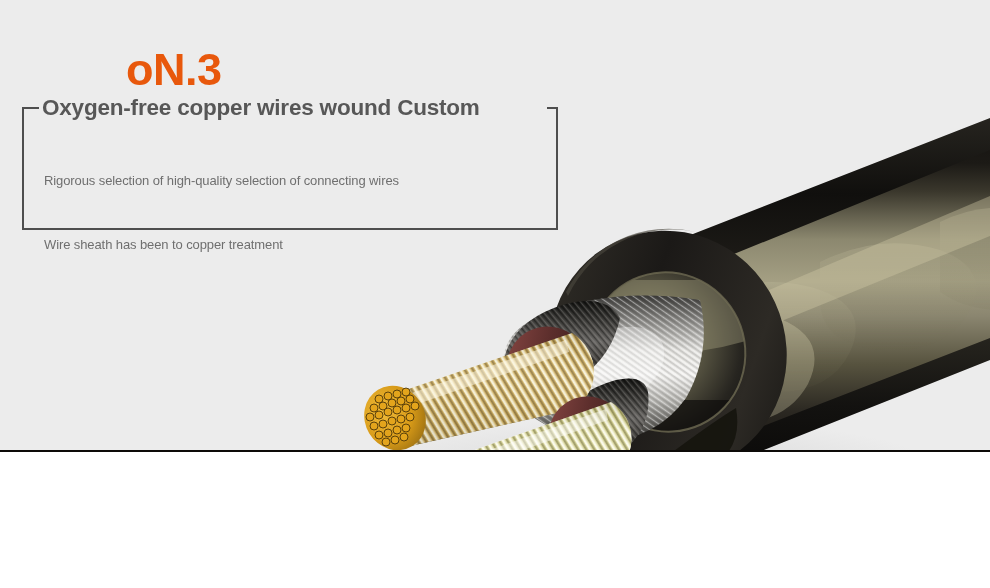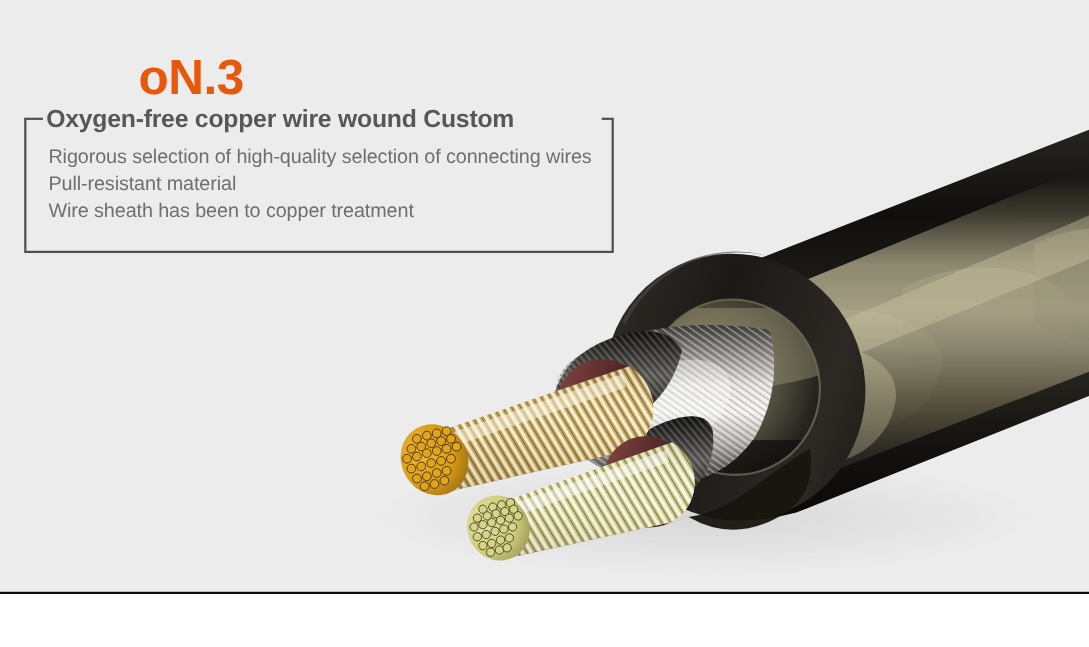--- a/index.html
+++ b/index.html
@@ -3,21 +3,21 @@
 <meta charset="utf-8">
 <style>
   html, body {
     margin: 0;
     padding: 0;
     background: #ffffff;
   }
   #page {
     position: relative;
     width: 990px;
-    height: 540px;
+    height: 452px;
     background: #ececec;
     overflow: hidden;
     font-family: "Liberation Sans", sans-serif;
   }
 
   
   #cable-illustration {
     position: absolute;
     left: 0; top: 0;
     width: 990px; height: 588px;
@@ -71,25 +71,26 @@
   #feature-list {
     position: absolute;
     left: 44px;
     top: 130px;
     width: 500px;
     margin: 0;
     padding: 0;
     list-style: none;
   }
   #feature-list li {
-    font-size: 18px;
+    font-size: 13px;
     color: #6f6f6f;
     line-height: 24.5px;
     white-space: nowrap;
     letter-spacing: -0.1px;
+    margin-top: 39px;
   }
 
   #bottom-rule {
     position: absolute;
     left: 0;
     bottom: 0;
     width: 990px;
     height: 2px;
     background: #0d0a08;
   }
@@ -407,23 +408,22 @@
       </g>
     </g>
 
     <path d="M 736 408 Q 744 452 704 472 Q 664 492 626 470 Q 654 466 678 448 Q 716 420 736 408 Z" fill="#16150f" opacity="0.95"></path>
   </svg>
 
   <div id="brand-logo">oN.3</div>
 
   <div id="feature-panel"></div>
 
-  <div id="feature-heading">Oxygen-free copper wire wound Custom</div>
+  <div id="feature-heading">Oxygen-free copper wires wound Custom</div>
 
   <ul id="feature-list">
     <li>Rigorous selection of high-quality selection of connecting wires</li>
-    <li>Pull-resistant material</li>
     <li>Wire sheath has been to copper treatment</li>
   </ul>
 
   <div id="bottom-rule"></div>
 
 </div>
 
 </body></html>

